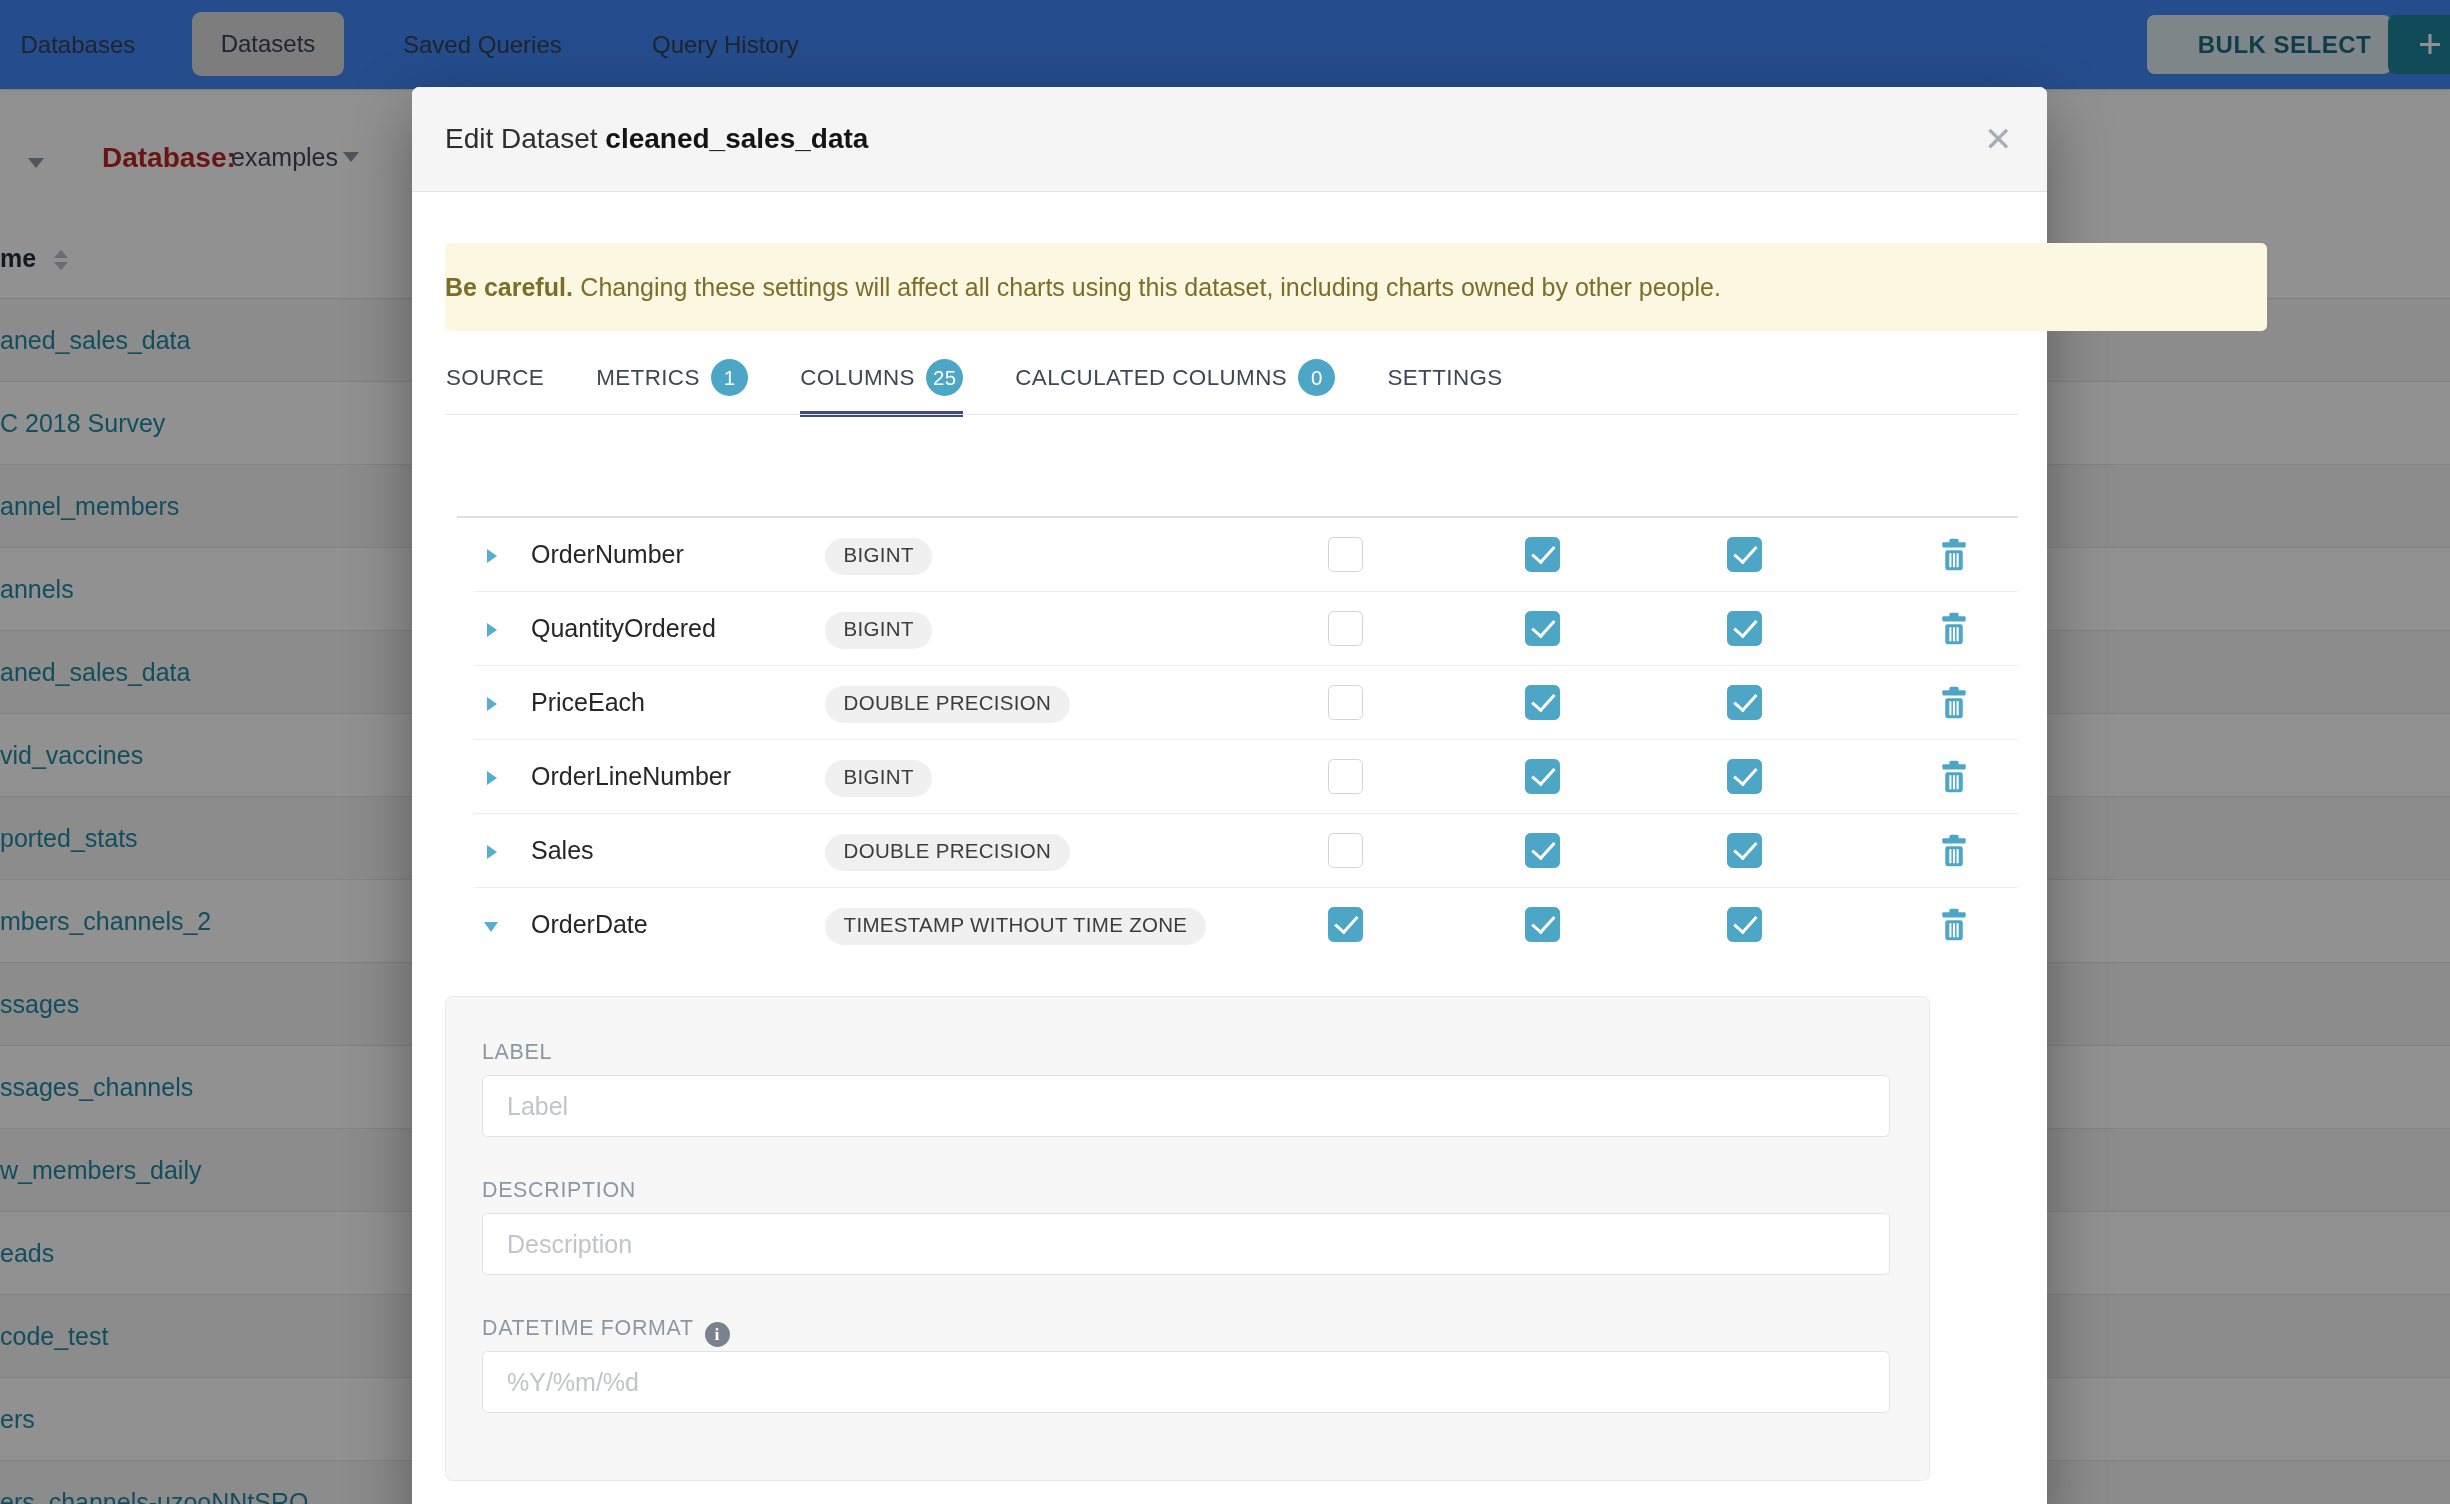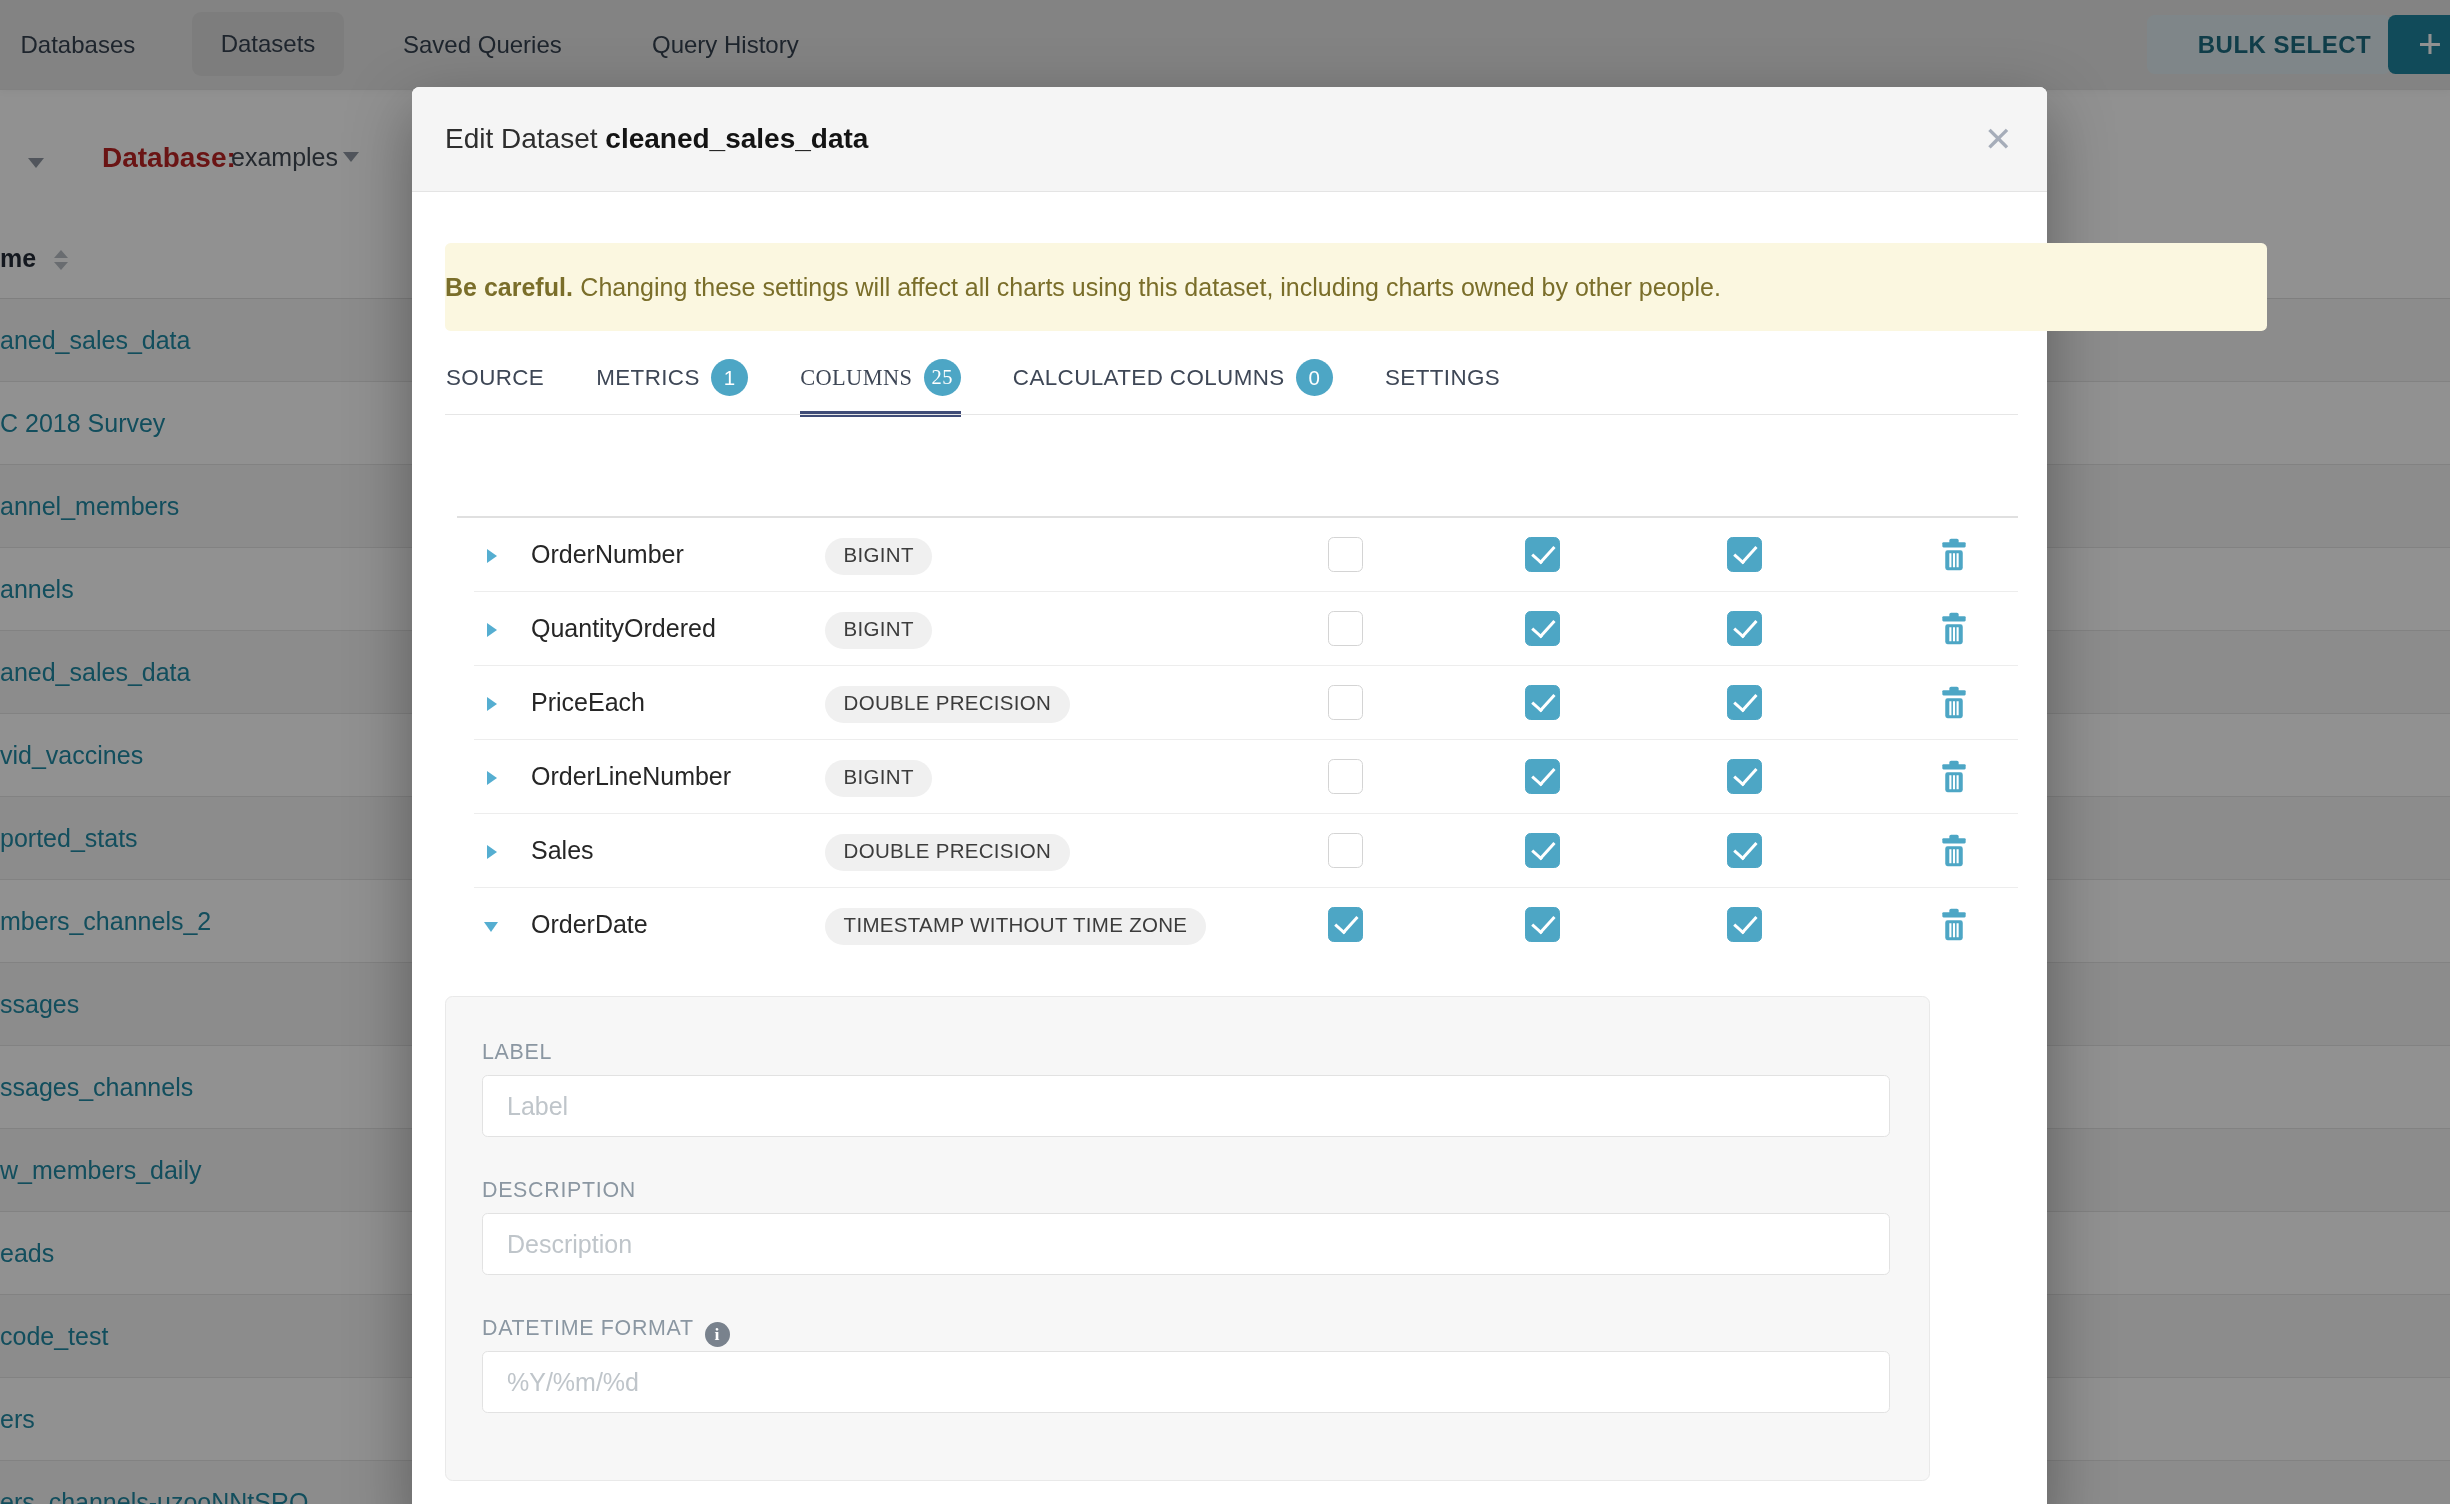--- a/index.html
+++ b/index.html
@@ -2,21 +2,21 @@
 <html style="font-size:15px"><head>
 <meta charset="utf-8">
 <style>
   html,body{margin:0;padding:0;}
   body{
     width:2450px;height:1505px;position:relative;overflow:hidden;
     font-family:"Liberation Sans", sans-serif;background:#ffffff;
   }
   
   .bg-page{position:absolute;inset:0;}
-  .topnav{position:absolute;left:0;top:0;width:2450px;height:89px;background:#e5e5e5;
+  .topnav{position:absolute;left:0;top:0;width:2450px;height:89px;background:#3b82f6;
     border-bottom:0.9px solid #e2e2e2;box-shadow:0 1.9px 7.5px rgba(0,0,0,0.05);}
   .nav-item{position:absolute;top:0;height:89px;line-height:89px;font-size:24px;color:#2f3b4a;cursor:pointer;}
   .nav-pill{position:absolute;left:192px;top:12px;width:152px;height:64px;background:#dbdbdb;
     border-radius:9.3px;display:flex;align-items:center;justify-content:center;font-size:24px;color:#2f3b4a;cursor:pointer;}
   .bulk-btn{position:absolute;left:2147px;top:15px;width:213px;height:59px;background:#dfecf0;border-radius:7.5px;
     display:flex;align-items:center;justify-content:center;font-size:24px;font-weight:600;color:#15677d;letter-spacing:0.5px;cursor:pointer;padding-left:31px;}
   .plus-btn{position:absolute;left:2388px;top:15px;width:84px;height:59px;background:#17809b;border-radius:7.5px;
     display:flex;align-items:center;justify-content:center;font-size:41px;color:#fff;cursor:pointer;}
   .caret-down{width:0;height:0;border-left:8.4px solid transparent;border-right:8.4px solid transparent;border-top:10.3px solid #8a939e;display:inline-block;}
   .filter-caret-left{position:absolute;left:28px;top:158px;}
@@ -42,21 +42,21 @@
     border-bottom:0.9px solid #e4e4e4;border-radius:7.5px 7.5px 0 0;}
   .modal-title{position:absolute;left:33px;top:0;height:104px;line-height:104px;font-size:28px;color:#2e2e2e;}
   .modal-title b{font-weight:700;color:#141414;}
   .modal-close{position:absolute;left:1572px;top:0;height:104px;line-height:104px;font-size:34px;color:#a6adb9;cursor:pointer;}
   .warning{position:absolute;left:33px;top:156px;width:1822px;height:88px;background:#fbf7e0;border-radius:5.6px;
     display:flex;align-items:center;box-sizing:border-box;font-size:25px;color:#7a6e2a;}
   .warning b{font-weight:700;margin-right:7.5px;}
   .tabs{position:absolute;left:34px;top:272px;display:flex;gap:52px;}
   .tab{display:flex;align-items:center;font-size:22.4px;font-weight:500;color:#3e4756;letter-spacing:0.4px;
     padding-bottom:15px;border-bottom:6.5px solid transparent;cursor:pointer;}
-  .tab.active{border-bottom-color:#3f4c77;font-family:Liberation Serif, serif;}
+  .tab.active{border-bottom-color:#3f4c77;}
   .tab-badge{margin-left:11.2px;min-width:26px;height:37px;padding:0 5.6px;border-radius:18.6px;background:#4da6c5;color:#fff;
     font-size:20.5px;display:inline-flex;align-items:center;justify-content:center;}
   .tabs-line{position:absolute;left:33px;top:327px;width:1573px;height:0.9px;background:#e6e6e6;}
   
   .tbl-head{position:absolute;top:367px;left:0;width:100%;height:56px;}
   .tbl-head span{position:absolute;font-size:25px;font-weight:600;color:#1a1a1a;}
   .hdr-line{position:absolute;left:45px;top:429px;width:1561px;height:1.9px;background:#e0e0e0;}
   .tbl-rows{position:absolute;left:62px;top:431px;width:1544px;}
   .tbl-row{position:relative;height:73px;border-bottom:0.9px solid #ededed;}
   .tbl-row:last-child{border-bottom:none;}

